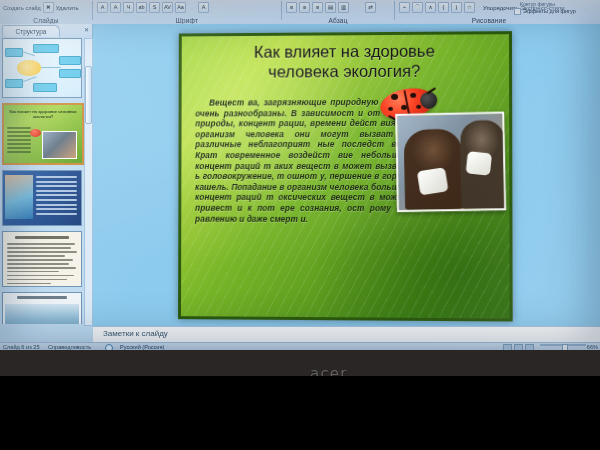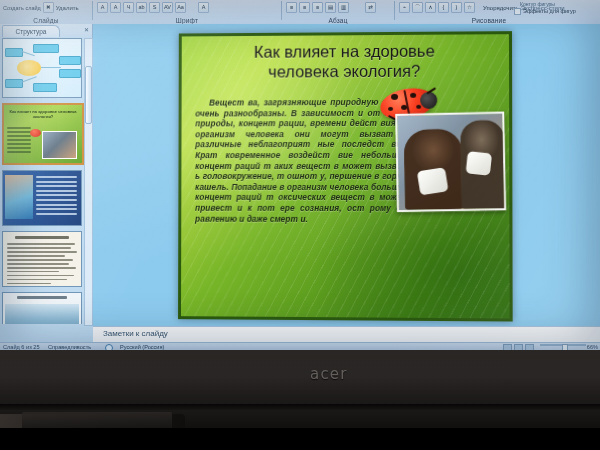--- a/index.html
+++ b/index.html
@@ -1,20 +1,20 @@
 <!DOCTYPE html>
 <html><head>
 <meta charset="utf-8">
 <style>
   html,body{margin:0;padding:0;background:#000;}
   body{width:600px;height:450px;overflow:hidden;
        font-family:"Liberation Sans","DejaVu Sans",sans-serif;}
 
   
-  #photo{position:relative;width:600px;height:428px;overflow:hidden;
+  #photo{position:relative;width:600px;height:376px;overflow:hidden;
          background:#fde047;}
 
   
   #screen{position:absolute;left:0;top:0;width:600px;height:350px;
           overflow:hidden;background:#bcd9ef;
           filter:blur(.35px) saturate(1.05) contrast(1.02);}
 
   
   .glare{position:absolute;pointer-events:none;}
   #glare1{left:0;top:0;width:600px;height:350px;

